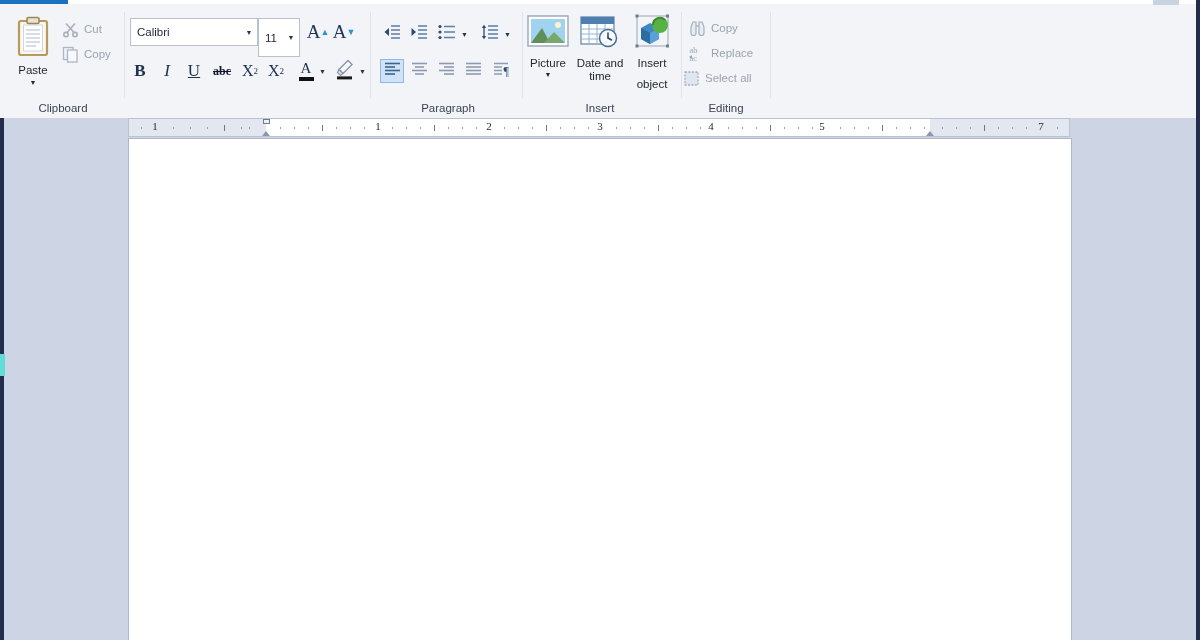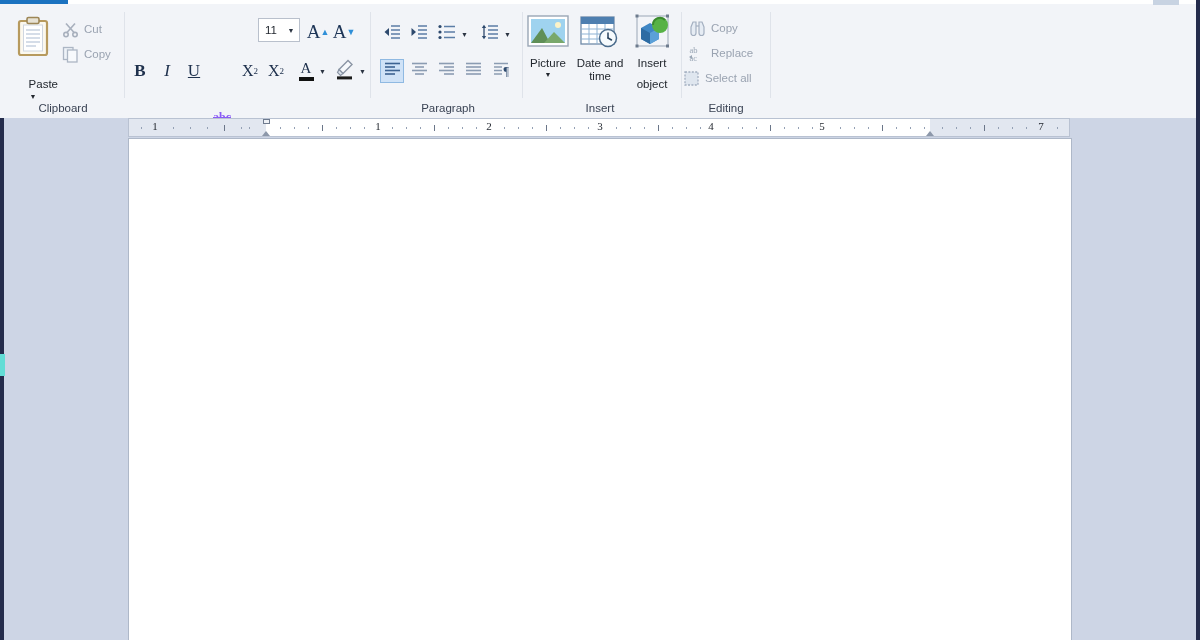--- a/index.html
+++ b/index.html
@@ -42,21 +42,21 @@
     font-size: 11.5px; color: #3a4354; text-align: center;
     line-height: 16px;
   }
 
   
   .paste-btn {
     position: absolute; left: 8px; top: 8px; width: 50px; height: 82px;
     text-align: center; cursor: default;
   }
   .clipboard-glyph { margin-top: 4px; }
-  .paste-label { font-size: 11.5px; color: #23282f; margin-top: 16px; text-align: right; }
+  .paste-label { font-size: 11.5px; color: #23282f; margin-top: 2px; }
   .paste-caret {
     font-size: 7px; color: #23282f; line-height: 8px; margin-top: 3px;
   }
   .small-cmd {
     position: absolute; height: 22px; display: flex; align-items: center;
     gap: 5px; font-size: 11.5px; color: #9aa3b1;
   }
   .small-cmd .ico { width: 17px; height: 17px; display: block; }
 
   
@@ -70,21 +70,21 @@
   }
   .fbtn {
     position: absolute; display: flex; align-items: center;
     justify-content: center; color: #1f3251; cursor: default;
   }
   .grow-shrink { font-size: 19px; font-family: "Liberation Serif", serif; color: #1d3557; }
   .grow-shrink sup { font-size: 9px; }
   .fmt-b { font-family: "Liberation Serif", serif; font-weight: bold; font-size: 17px; color: #20324e; }
   .fmt-i { font-family: "Liberation Serif", serif; font-style: italic; font-size: 17px; color: #20324e; }
   .fmt-u { font-family: "Liberation Serif", serif; font-size: 17px; color: #20324e; text-decoration: underline; }
-  .fmt-s { font-family: "Liberation Serif", serif; font-size: 12px; color: #8b5cf6; text-decoration: line-through; font-weight: bold; margin-top: 46px;}
+  .fmt-s { font-family: "Liberation Serif", serif; font-size: 12px; color: #0f172a; text-decoration: line-through; font-weight: bold;}
   .fmt-sub, .fmt-sup { font-family: "Liberation Serif", serif; font-size: 16px; color: #20324e; }
   .fmt-sub sub, .fmt-sup sup { font-size: 9px; }
   .mini-caret { position: absolute; font-size: 7px; color: #2b3442; }
 
   
   .pbtn {
     position: absolute; width: 22px; height: 22px;
     display: flex; align-items: center; justify-content: center; cursor: default;
   }
   .pbtn.sel { background: #cfe2f7; border: 1px solid #8fb9e2; }
@@ -212,21 +212,25 @@
           <svg width="17" height="17" viewBox="0 0 17 17">
             <rect x="1.5" y="1.5" width="9.5" height="12" fill="#eef2f8" stroke="#acb6c4" stroke-width="1.3"></rect>
             <rect x="5.5" y="4" width="9.5" height="12" fill="#f7f9fc" stroke="#acb6c4" stroke-width="1.3"></rect>
           </svg>
         </span>
         <span>Copy</span>
       </div>
 
       <div class="grp-label" style="left:8px; width:110px;">Clipboard</div>
 
-      <div class="combo" style="left:258px; top:14px; width:42px; height:24px;justify-content:flex-end;">
+      <div class="combo" style="left:130px; top:14px; width:128px; height:28px;">
+        <span class="val">Calibri</span>
+        <span class="arrow">▼</span>
+      </div>
+      <div class="combo" style="left:258px; top:14px; width:42px; height:39px;justify-content:flex-end;">
         <span class="val">11</span>
         <span class="arrow">▼</span>
       </div>
 
       <div class="fbtn grow-shrink" style="left:306px; top:16px; width:24px; height:24px;">
         <span>A</span>
           <sup style="color:#2f8fd8">▲</sup>
       </div>
       <div class="fbtn grow-shrink" style="left:332px; top:16px; width:24px; height:24px;">
         <span>A</span>

